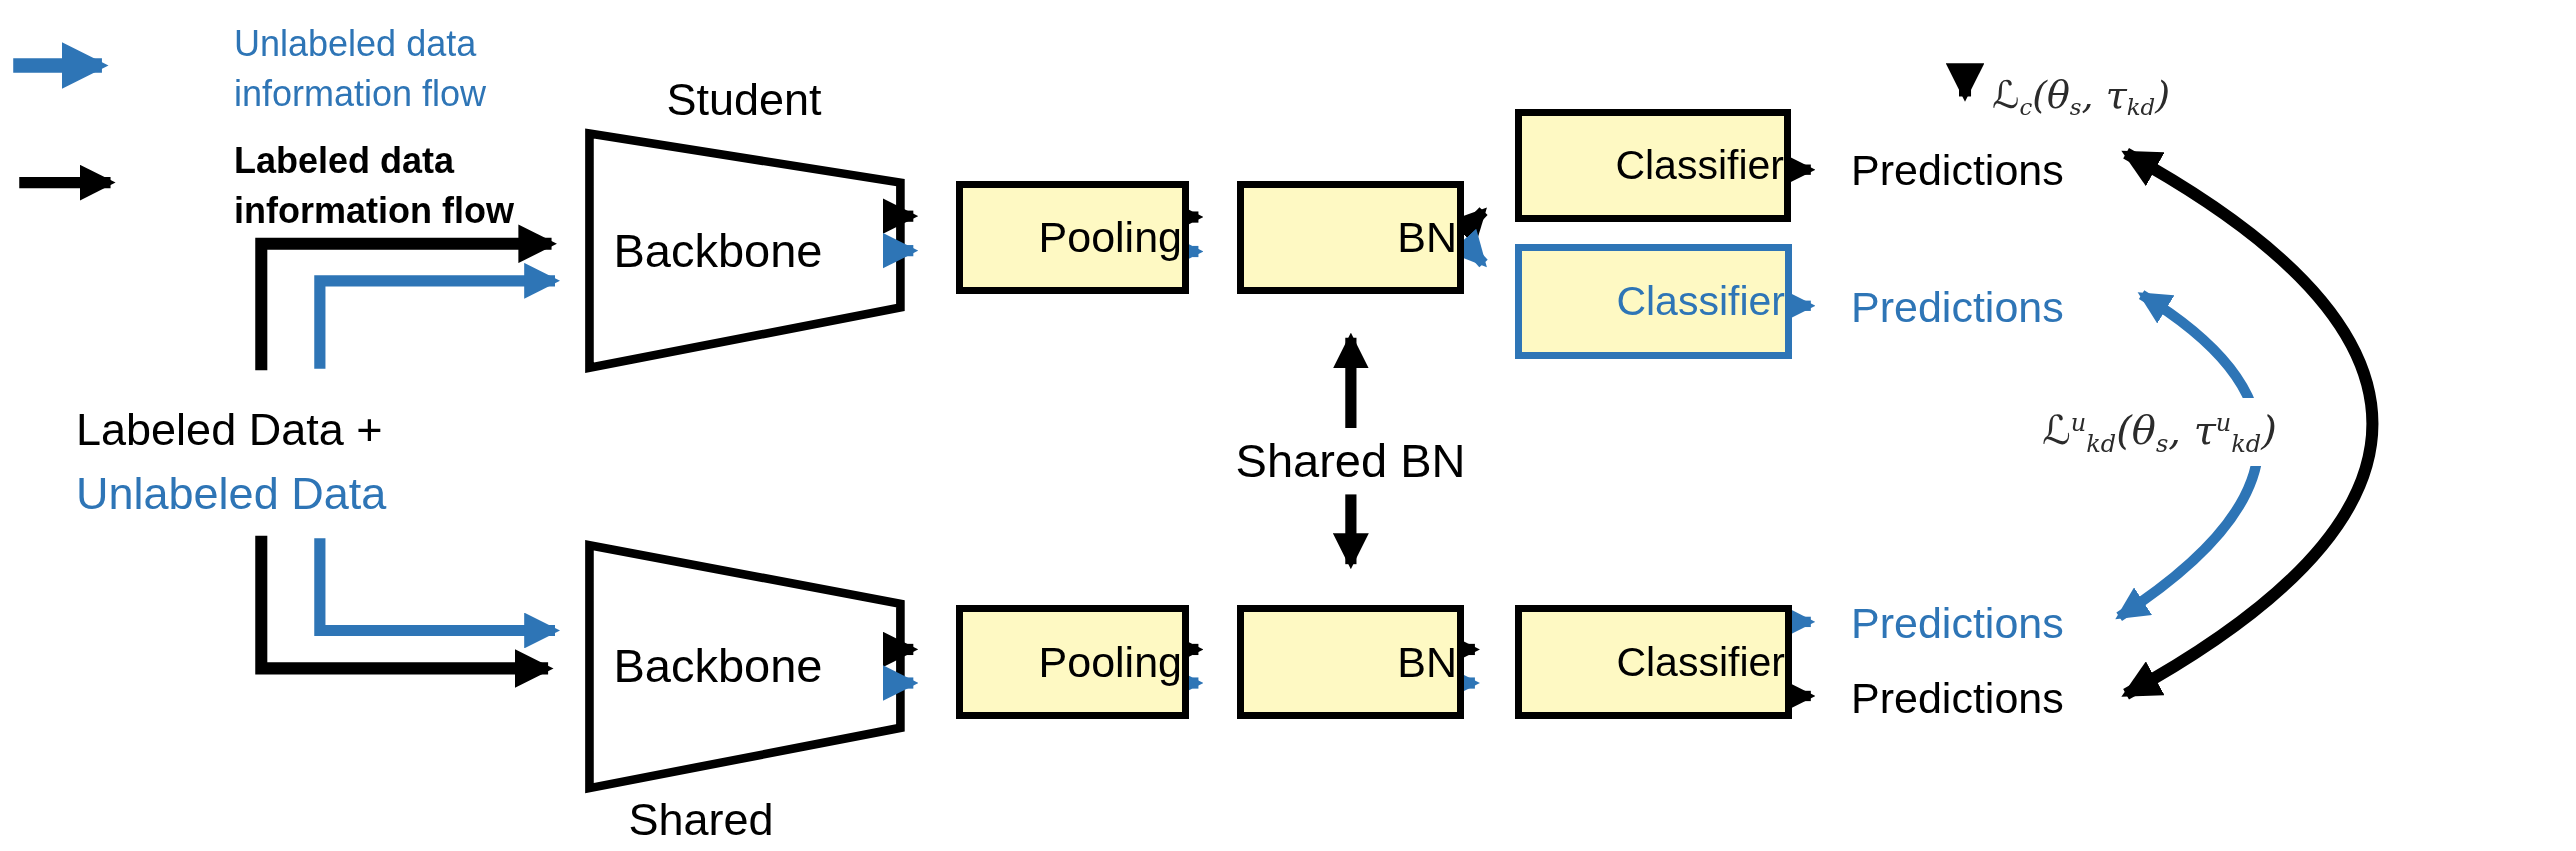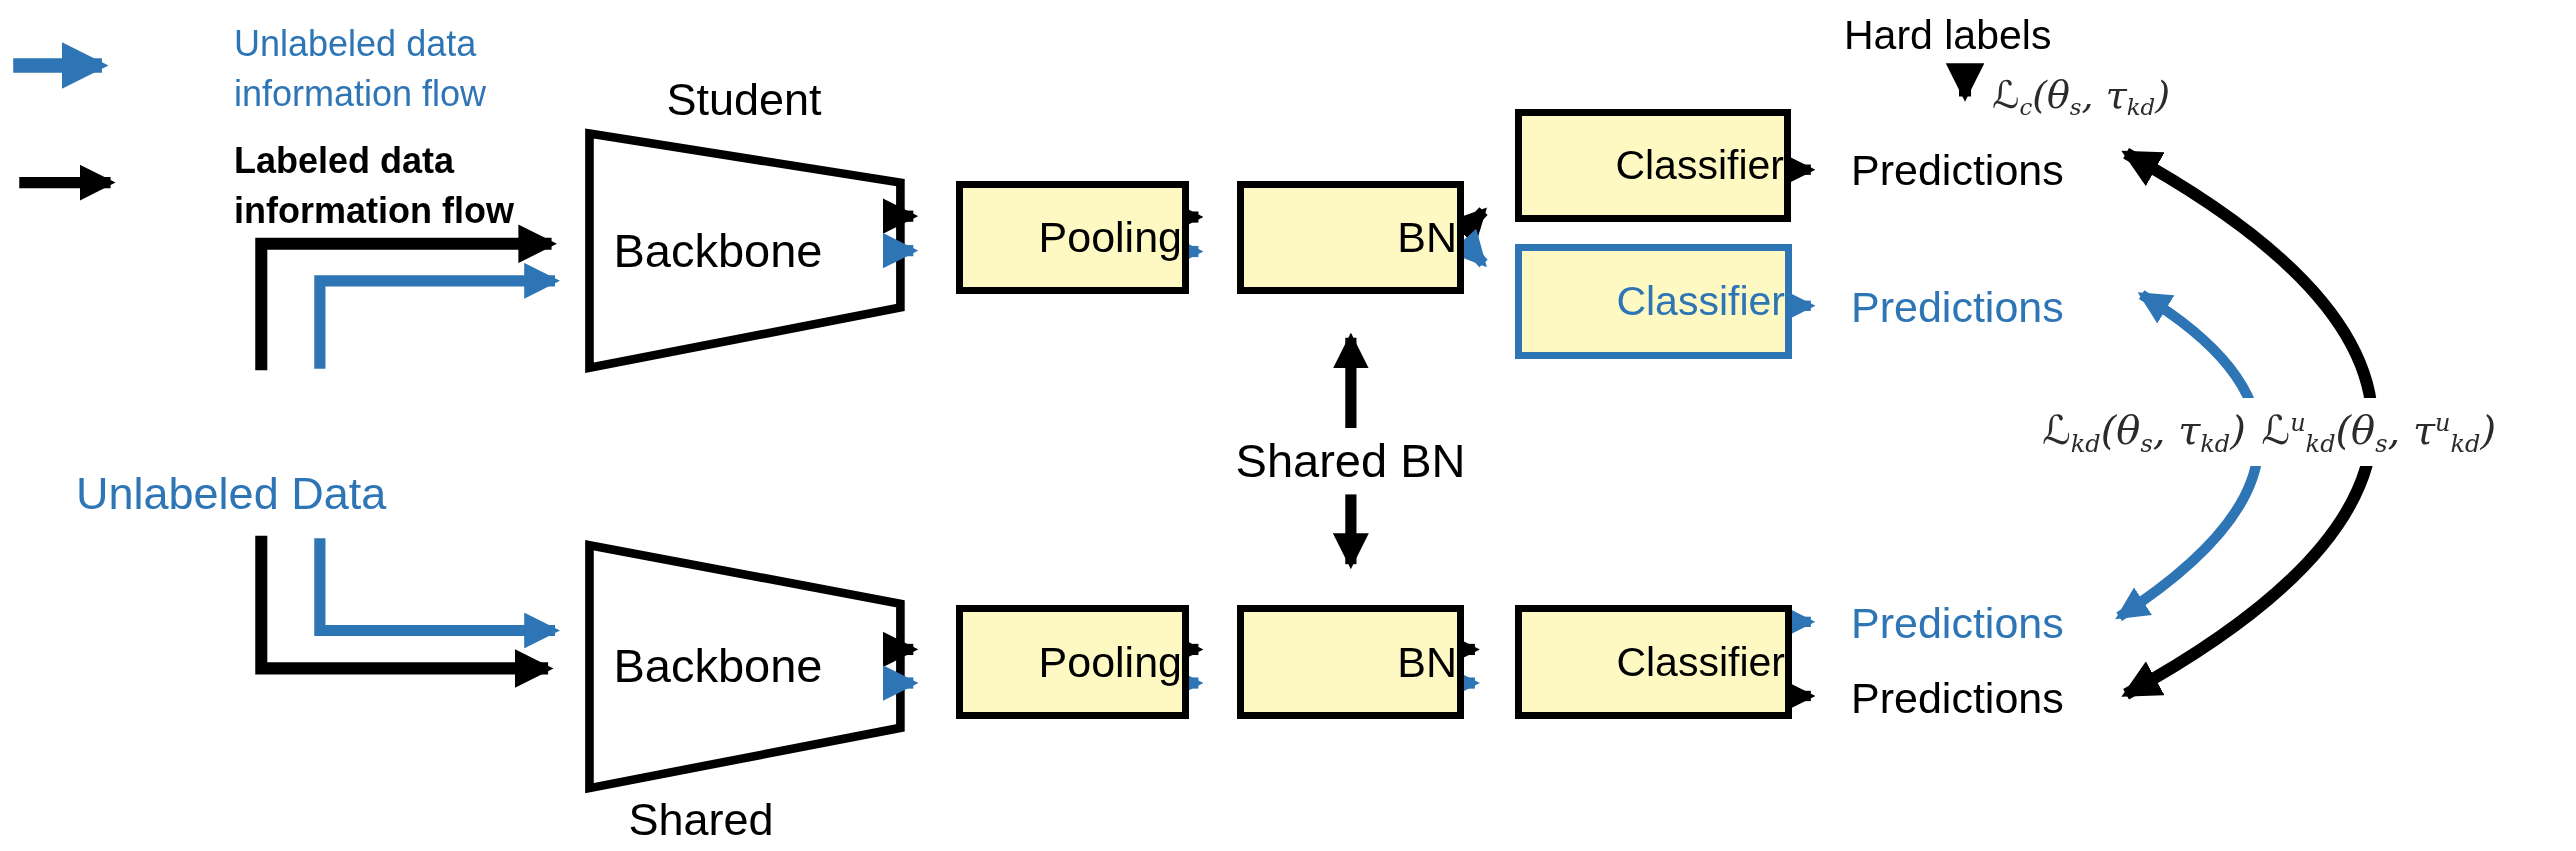--- a/index.html
+++ b/index.html
@@ -99,20 +99,21 @@
 
   <div class="lbl legend-text blue-text" style="left:234px;top:19px;">
     <div>Unlabeled data</div>
     <div>information flow</div>
   </div>
   <div class="lbl legend-text" style="left:234px;top:136px;font-weight:bold;">
     <div>Labeled data</div>
     <div>information flow</div>
   </div>
 
+  <div class="lbl src-text" style="left:76px;top:398px;">Labeled Data +</div>
   <div class="lbl src-text blue-text" style="left:76px;top:462px;">Unlabeled Data</div>
 
   <div class="lbl title-text center" style="left:615px;top:74px;width:258px;">Student</div>
   <div class="lbl center" style="left:589px;top:134px;width:258px;height:234px;font-size:47px;">Backbone</div>
 
   <div class="node" style="left:956px;top:181px;width:233px;height:113px;">
     <span>Pooling</span>
   </div>
   <div class="node" style="left:1237px;top:181px;width:227px;height:113px;">
     <span>BN</span>
@@ -120,27 +121,25 @@
   <div class="node" style="left:1515px;top:109px;width:276px;height:113px;font-size:41px;">
     <span>Classifier</span>
   </div>
   <div class="node blue-node" style="left:1515px;top:244px;width:277px;height:115px;font-size:41px;">
     <span>Classifier</span>
   </div>
 
   <div class="lbl pred-text" style="left:1851px;top:146px;">Predictions</div>
   <div class="lbl pred-text blue-text" style="left:1851px;top:283px;">Predictions</div>
 
-  <div class="lbl" style="left:1844px;top:12px;font-size:41px;">Hard labels</div>
   <div class="lbl formula" style="left:1992px;top:74px;font-size:38px;">ℒ<sub>c</sub>(θ<sub>s</sub>, τ<sub>kd</sub>)</div>
 
   <div class="lbl center" style="left:1204px;top:434px;width:293px;font-size:47px;">Shared BN</div>
 
   <div class="loss-row" style="left:2023px;top:398px;">
-    <span class="formula">ℒ<sub>kd</sub>(θ<sub>s</sub>, τ<sub>kd</sub>)</span>
     <span class="formula">ℒ<sup>u</sup><sub>kd</sub>(θ<sub>s</sub>, τ<sup>u</sup><sub>kd</sub>)</span>
   </div>
 
   <div class="lbl center" style="left:589px;top:545px;width:258px;height:243px;font-size:47px;">Backbone</div>
   <div class="lbl title-text center" style="left:572px;top:794px;width:258px;">Shared</div>
 
   <div class="node" style="left:956px;top:605px;width:233px;height:114px;">
     <span>Pooling</span>
   </div>
   <div class="node" style="left:1237px;top:605px;width:227px;height:114px;">

